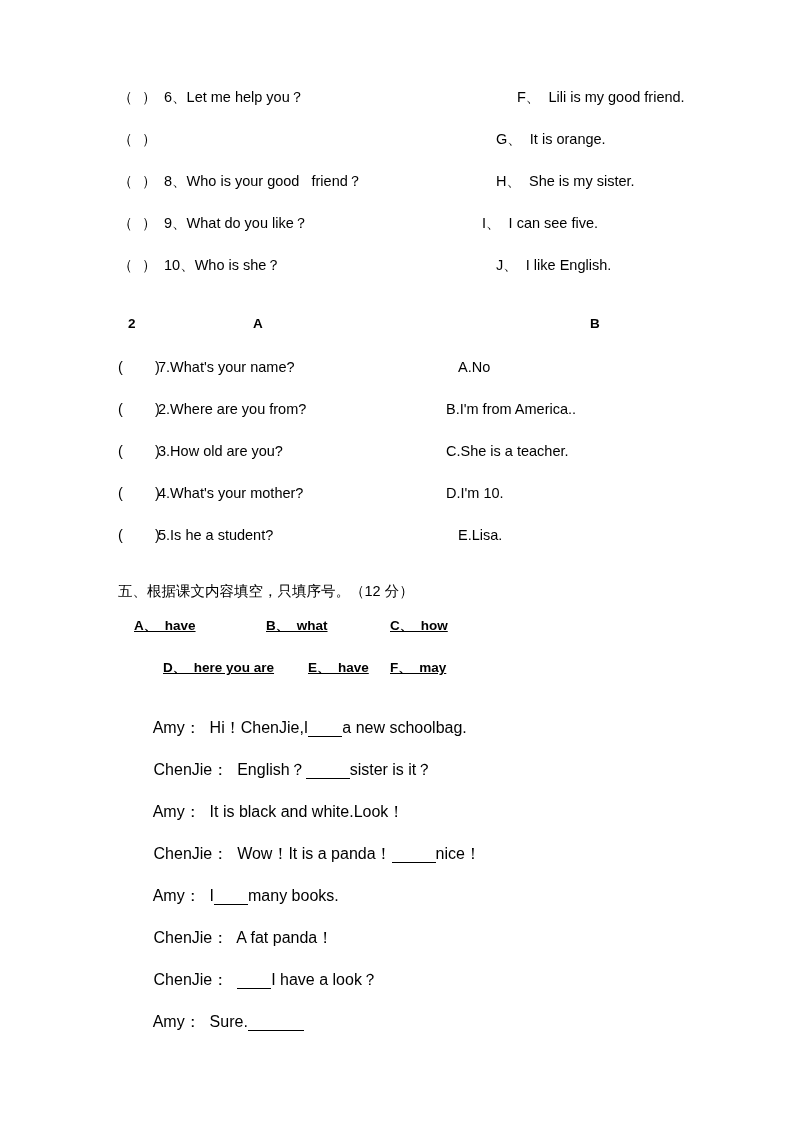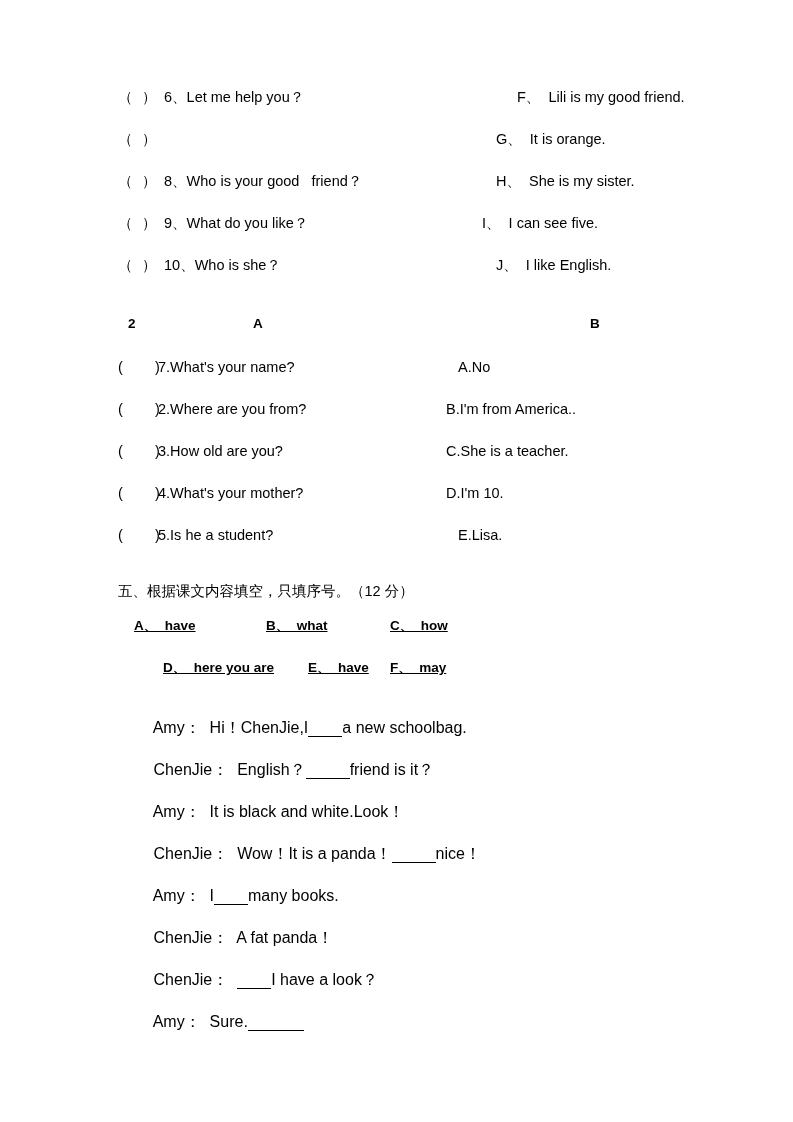--- a/index.html
+++ b/index.html
@@ -218,21 +218,21 @@
       <span class="it i0">D、  here you are</span>
       <span class="it i1">E、  have</span>
       <span class="it i2">F、  may</span>
     </div>
 
     <div>
       <div class="dlg-line">
         <span>Amy：</span><span>  Hi！ChenJie,I</span><span class="blank-s"></span><span>a new schoolbag.</span>
       </div>
       <div class="dlg-line">
-        <span>ChenJie：</span><span>  English？</span><span class="blank-m"></span><span>friend is it？</span>
+        <span>ChenJie：</span><span>  English？</span><span class="blank-m"></span><span>sister is it？</span>
       </div>
       <div class="dlg-line">
         <span>Amy：</span><span>  It is black and white.Look！</span>
       </div>
       <div class="dlg-line">
         <span>ChenJie：</span><span>  Wow！It is a panda！</span><span class="blank-m"></span><span>nice！</span>
       </div>
       <div class="dlg-line">
         <span>Amy：</span><span>  I</span><span class="blank-s"></span><span>many books.</span>
       </div>

